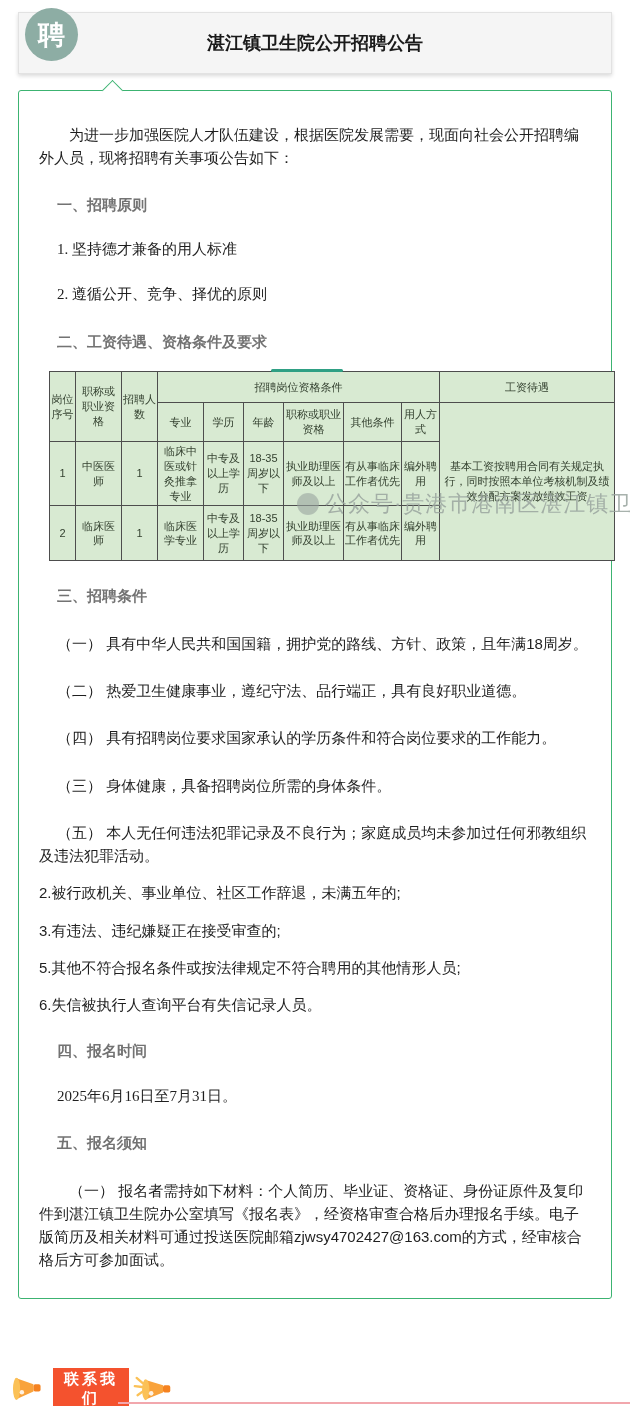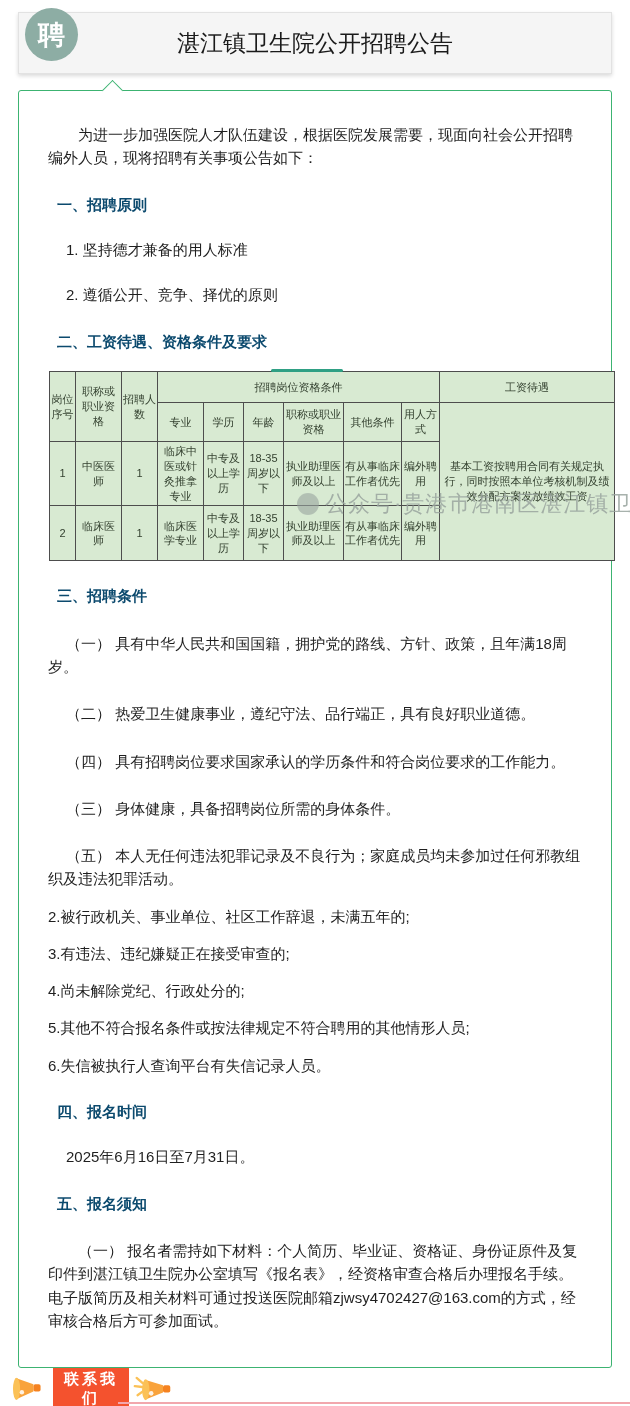--- a/index.html
+++ b/index.html
@@ -3,40 +3,40 @@
 <meta charset="utf-8">
 <style>
   html,body{margin:0;padding:0;background:#ffffff;}
   body{font-family:"Liberation Sans","DejaVu Sans",sans-serif;}
   .page{position:relative;width:630px;height:1406px;overflow:hidden;background:#fff;}
 
   
   .header-card{position:relative;margin:12px 18px 0;height:60px;background:#f5f5f5;
     border:1px solid #e2e2e2;box-shadow:0 2px 4px rgba(0,0,0,.15);}
   .header-title{position:absolute;left:0;right:0;top:0;bottom:0;display:flex;
-    align-items:center;justify-content:center;font-size:23px;font-weight:normal;color:#1a1a1a;}
+    align-items:center;justify-content:center;font-size:18px;font-weight:bold;color:#1a1a1a;}
   .badge{position:absolute;left:6px;top:-5px;width:53px;height:53px;border-radius:50%;
     background:#8dada4;color:#fff;font-size:27px;font-weight:bold;display:flex;
     align-items:center;justify-content:center;z-index:2;font-family:"Liberation Serif","DejaVu Serif",serif;}
 
   
   .notice-box{position:relative;margin:16px 18px 0;border:1px solid #3cb371;border-radius:3px;
     padding:32px 20px 26px;background:#fff;}
   .notch{position:absolute;top:-8px;left:86px;width:14px;height:14px;background:#fff;
     border-left:1px solid #3cb371;border-top:1px solid #3cb371;transform:rotate(45deg);}
 
-  .para{font-size:15px;color:#1f1f1f;line-height:1.55;margin:9px;}
+  .para{font-size:15px;color:#1f1f1f;line-height:1.55;margin:0;}
   .indent2{text-indent:2em;}
   .indent1{text-indent:18px;}
   .mt0{margin-top:0;}
   .mt14{margin-top:14px;}
   .mt20{margin-top:20px;}
-  .mt22{margin-top:22px;}
+  .mt22{margin-top:22px;font-family:Liberation Serif, serif;}
   .mt24{margin-top:24px;}
-  .sec-heading{font-size:15px;font-weight:bold;color:#0c4a6e;line-height:1.5;
+  .sec-heading{font-size:15px;font-weight:bold;color:#737373;line-height:1.5;
     text-indent:18px;margin:24px 0 0;}
 
   
   .tbl-wrap{position:relative;margin:18px 0 0 10px;}
   .scroll-thumb{position:absolute;top:-2px;left:222px;width:72px;height:3px;background:#2fa084;border-radius:2px;}
   table.jobs{border-collapse:collapse;width:565px;table-layout:fixed;background:#d8ead2;
     color:#33402f;font-size:11px;}
   table.jobs th,table.jobs td{border:1px solid #4d4d4d;text-align:center;vertical-align:middle;
     padding:2px 1px;font-weight:normal;line-height:1.35;word-break:break-all;}
   tr.hr1 th{height:26px;}
@@ -144,21 +144,20 @@
     </div>
 
     <p class="sec-heading">三、招聘条件</p>
     <p class="para indent1 mt24">（一） 具有中华人民共和国国籍，拥护党的路线、方针、政策，且年满18周岁。</p>
     <p class="para indent1 mt24">（二） 热爱卫生健康事业，遵纪守法、品行端正，具有良好职业道德。</p>
     <p class="para indent1 mt24">（四） 具有招聘岗位要求国家承认的学历条件和符合岗位要求的工作能力。</p>
     <p class="para indent1 mt24">（三） 身体健康，具备招聘岗位所需的身体条件。</p>
     <p class="para indent1 mt24">（五） 本人无任何违法犯罪记录及不良行为；家庭成员均未参加过任何邪教组织及违法犯罪活动。</p>
     <p class="para mt14">2.被行政机关、事业单位、社区工作辞退，未满五年的;</p>
     <p class="para mt14">3.有违法、违纪嫌疑正在接受审查的;</p>
-    <p class="para mt14">4.尚未解除党纪、行政处分的;</p>
     <p class="para mt14">5.其他不符合报名条件或按法律规定不符合聘用的其他情形人员;</p>
     <p class="para mt14">6.失信被执行人查询平台有失信记录人员。</p>
 
     <p class="sec-heading mt20">四、报名时间</p>
     <p class="para indent1 mt22">2025年6月16日至7月31日。</p>
 
     <p class="sec-heading mt22">五、报名须知</p>
     <p class="para indent2 mt24">（一） 报名者需持如下材料：个人简历、毕业证、资格证、身份证原件及复印件到湛江镇卫生院办公室填写《报名表》，经资格审查合格后办理报名手续。电子版简历及相关材料可通过投送医院邮箱zjwsy4702427@163.com的方式，经审核合格后方可参加面试。</p>
 
   </div>

